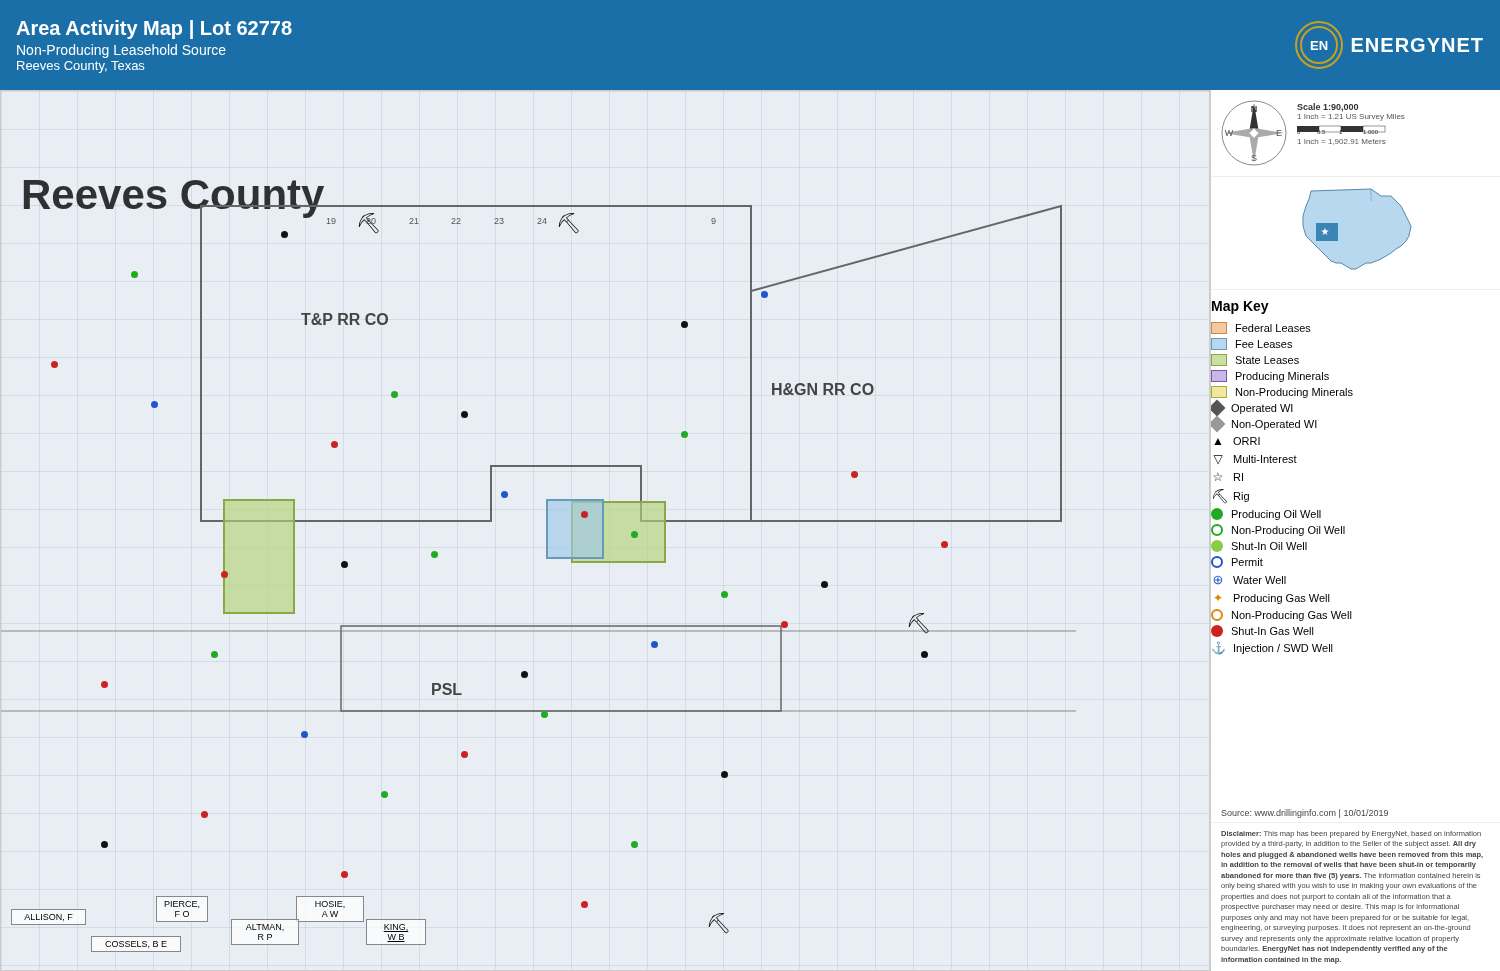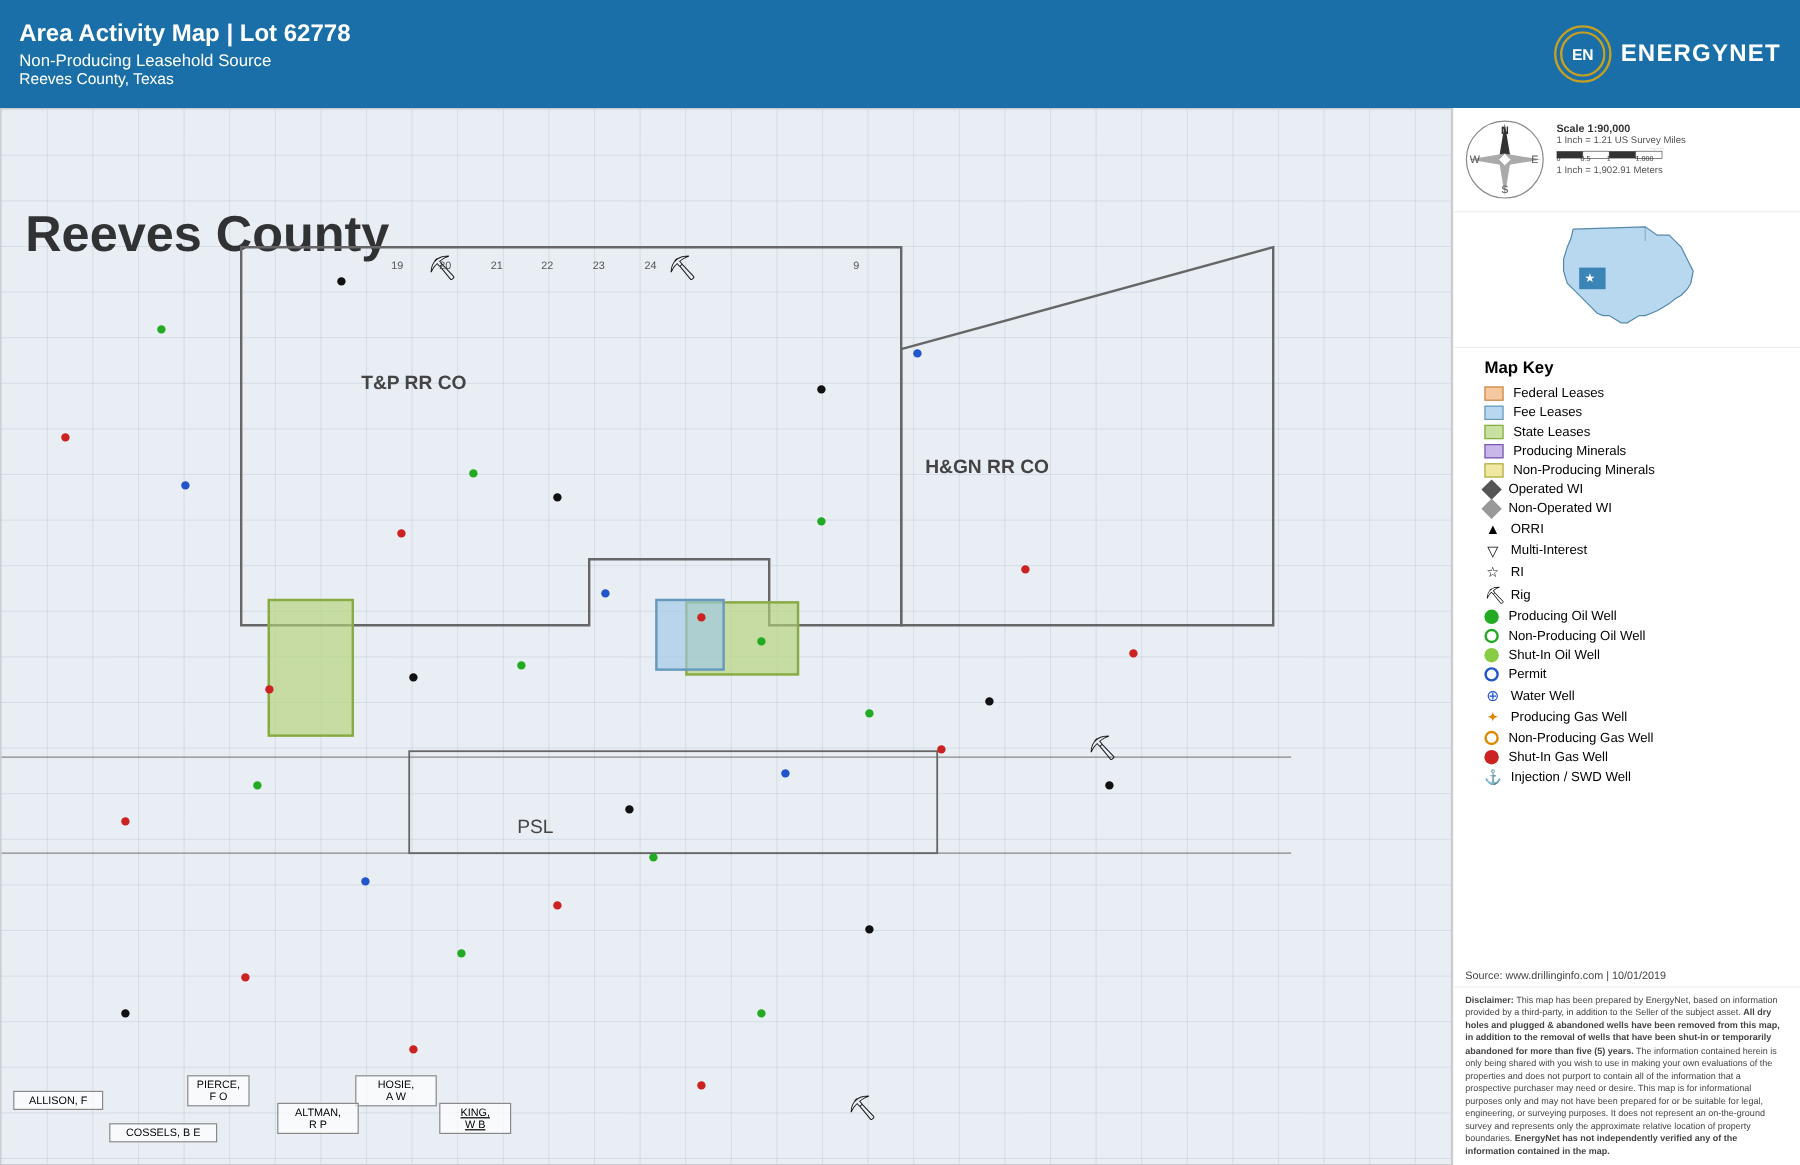--- a/index.html
+++ b/index.html
@@ -60,21 +60,21 @@
     .rrco-label-tp {
       position: absolute; top: 220px; left: 300px;
       font-size: 16px; color: #444; font-weight: bold;
     }
     .rrco-label-hg {
       position: absolute; top: 290px; left: 770px;
       font-size: 16px; color: #444; font-weight: bold;
     }
     .psl-label {
       position: absolute; top: 590px; left: 430px;
-      font-size: 16px; color: #444; font-weight: normal;
+      font-size: 16px; color: #444; font-weight: bold;
     }
 
     
     .lease-green {
       position: absolute;
       background: rgba(180,210,120,0.65);
       border: 2px solid #88aa44;
     }
     .lease-green-1 { top: 408px; left: 222px; width: 72px; height: 115px; }
     .lease-green-2 { top: 410px; left: 570px; width: 95px; height: 62px; }
@@ -151,21 +151,21 @@
 
     
     .texas-inset {
       padding: 4px 8px 8px;
       border-bottom: 1px solid #eee;
       display: flex; justify-content: center;
     }
 
     
     .map-key {
-      padding: 8px 26px;
+      padding: 8px 0;
       flex: 1;
     }
     .map-key-title {
       font-size: 14px; font-weight: bold; margin-bottom: 8px;
     }
     .key-item {
       display: flex; align-items: center; gap: 8px;
       margin-bottom: 4px; font-size: 11px;
     }
     .key-swatch {

